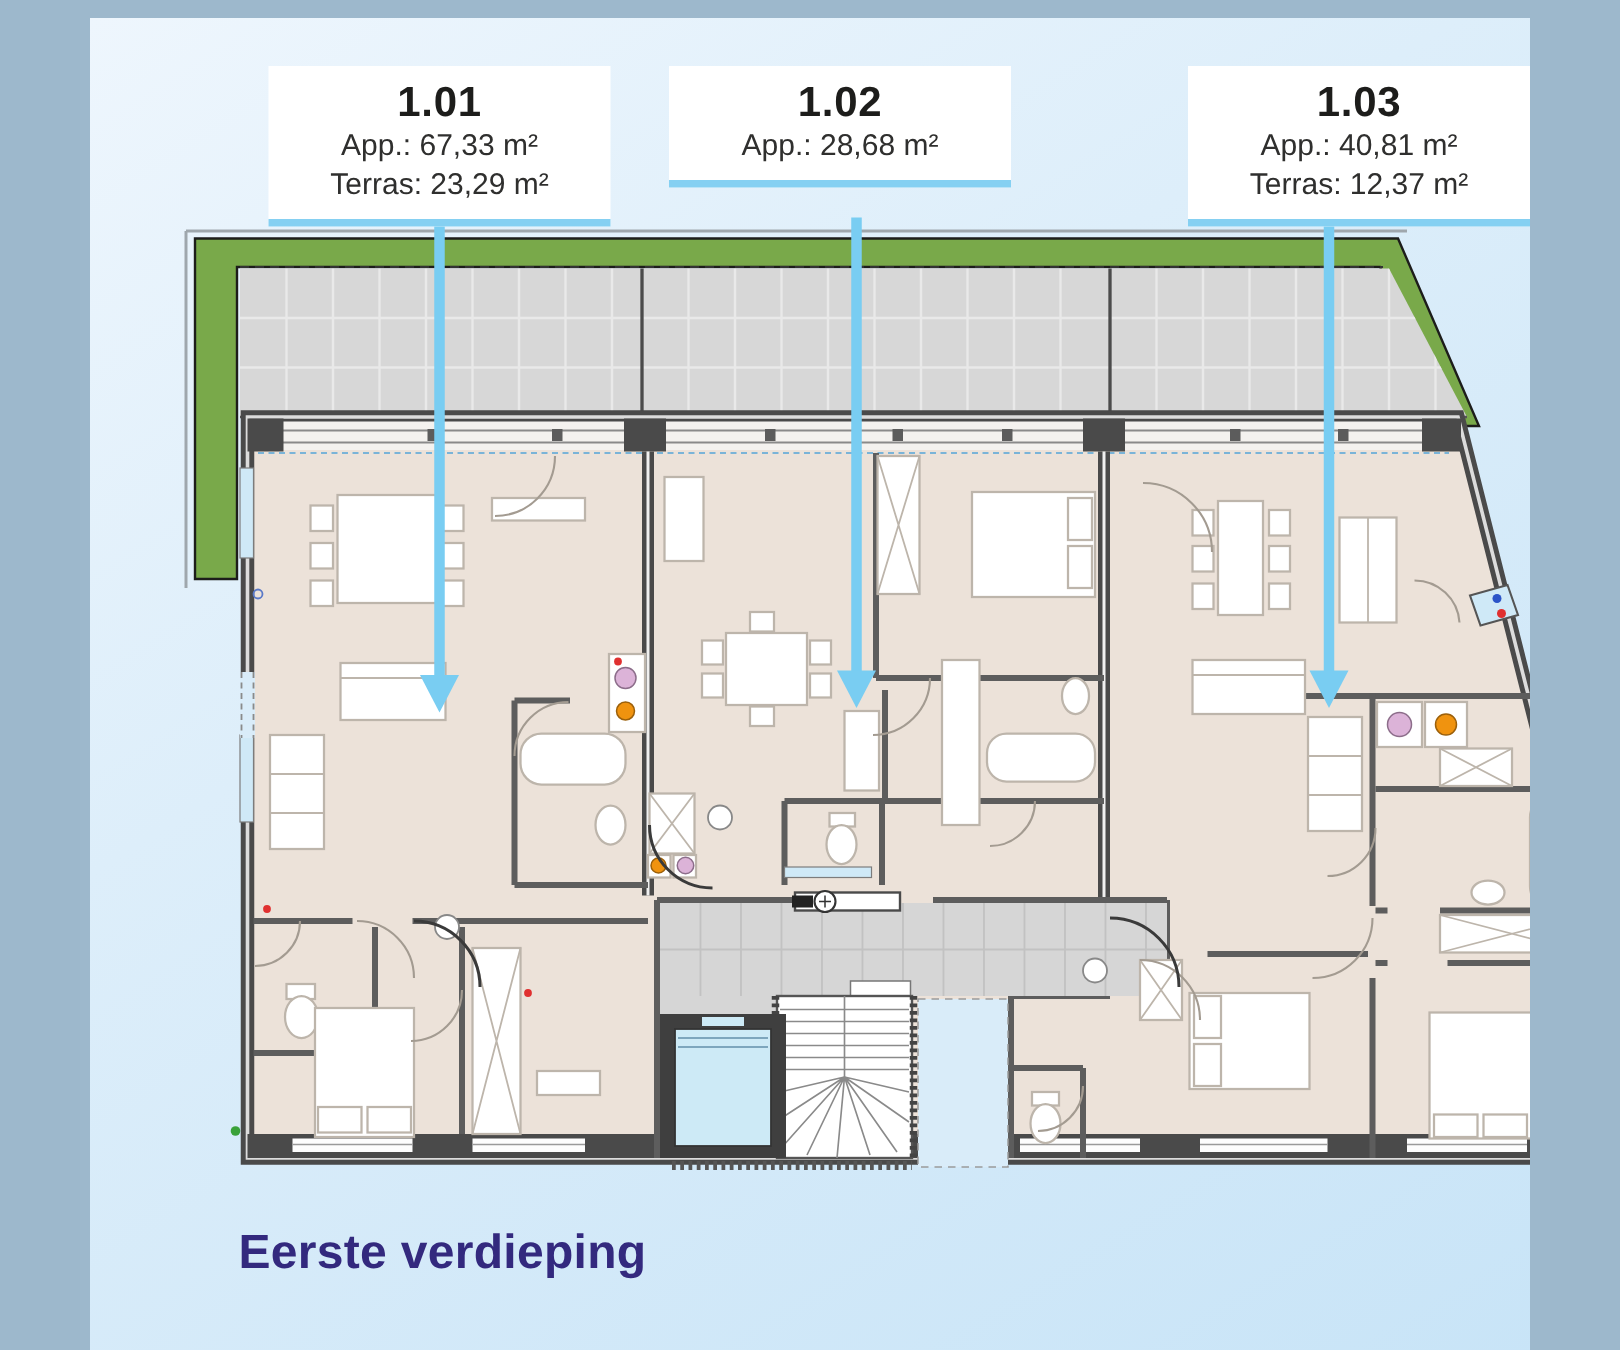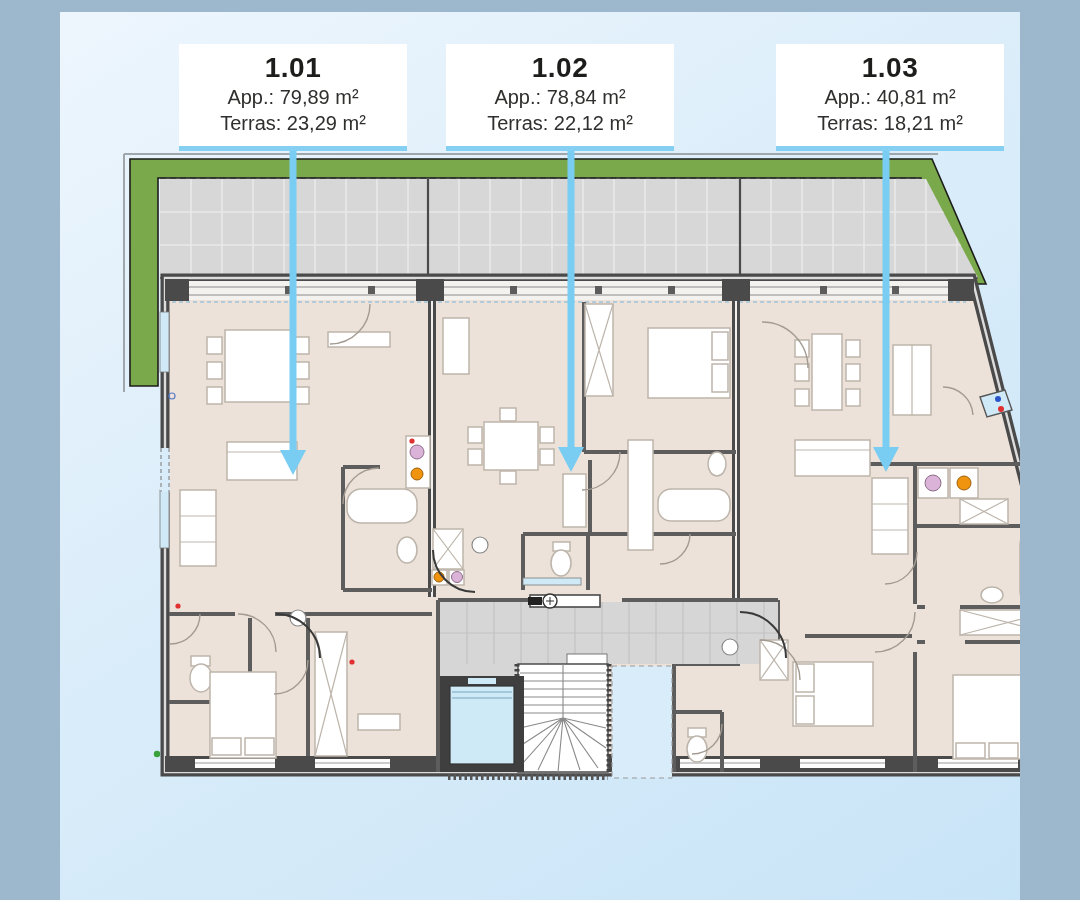--- a/index.html
+++ b/index.html
@@ -317,27 +317,27 @@
       <polygon class="arrow-head" points="220,438 246,438 233,463"></polygon>
       <path class="arrow-line" d="M511,133 V437"></path>
       <polygon class="arrow-head" points="498,435 524,435 511,460"></polygon>
       <path class="arrow-line" d="M826,133 V437"></path>
       <polygon class="arrow-head" points="813,435 839,435 826,460"></polygon>
     </g>
   </svg>
 
   <div class="card" style="left:119px">
     <div class="card-num">1.01</div>
-    <div class="card-line">App.: 79,89 m²</div>
+    <div class="card-line">App.: 67,33 m²</div>
     <div class="card-line">Terras: 23,29 m²</div>
   </div>
   <div class="card" style="left:386px">
     <div class="card-num">1.02</div>
-    <div class="card-line">App.: 78,84 m²</div>
-    <div class="card-line">Terras: 22,12 m²</div>
+    <div class="card-line">App.: 28,68 m²</div>
   </div>
-  <div class="card" style="left:716px">
+  <div class="card" style="left:732px">
     <div class="card-num">1.03</div>
     <div class="card-line">App.: 40,81 m²</div>
-    <div class="card-line">Terras: 18,21 m²</div>
+    <div class="card-line">Terras: 12,37 m²</div>
   </div>
 
+  <div class="floor-title">Eerste verdieping</div>
 </div>
 
 </body></html>

